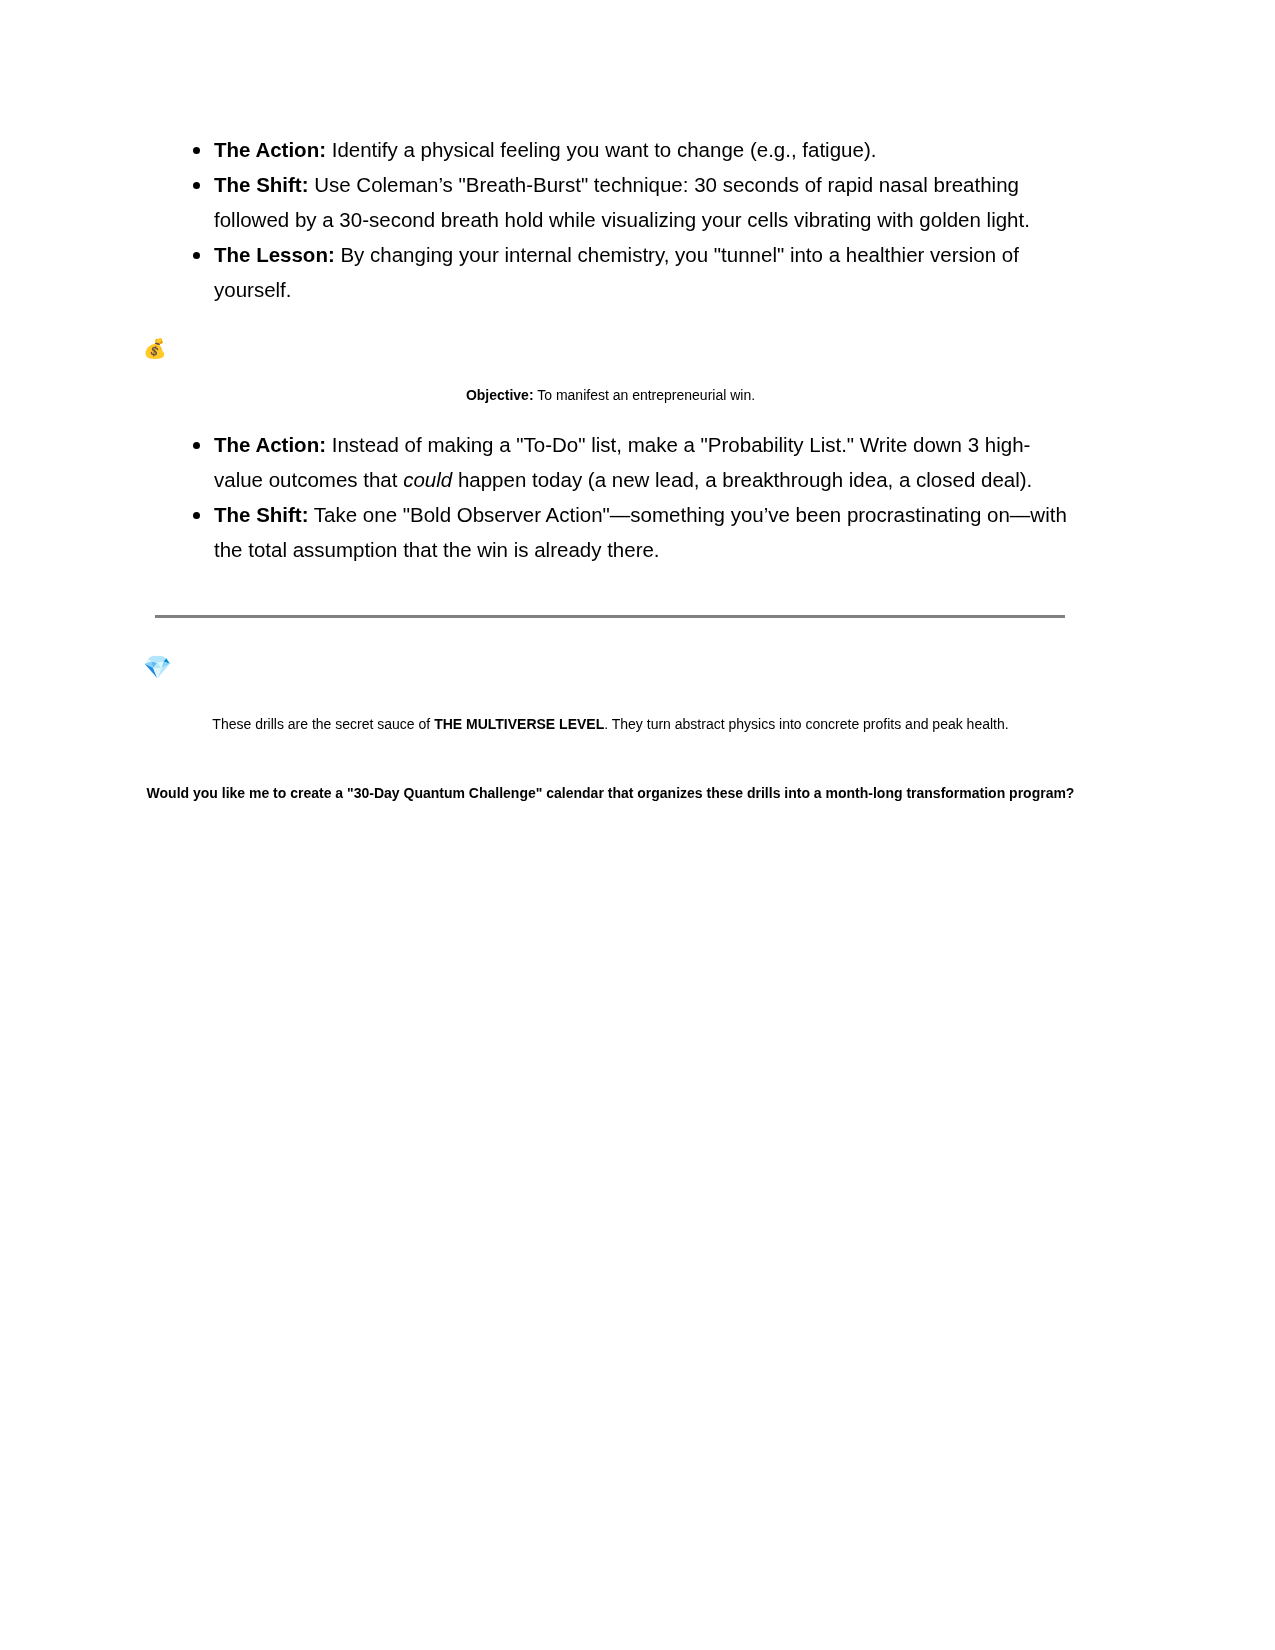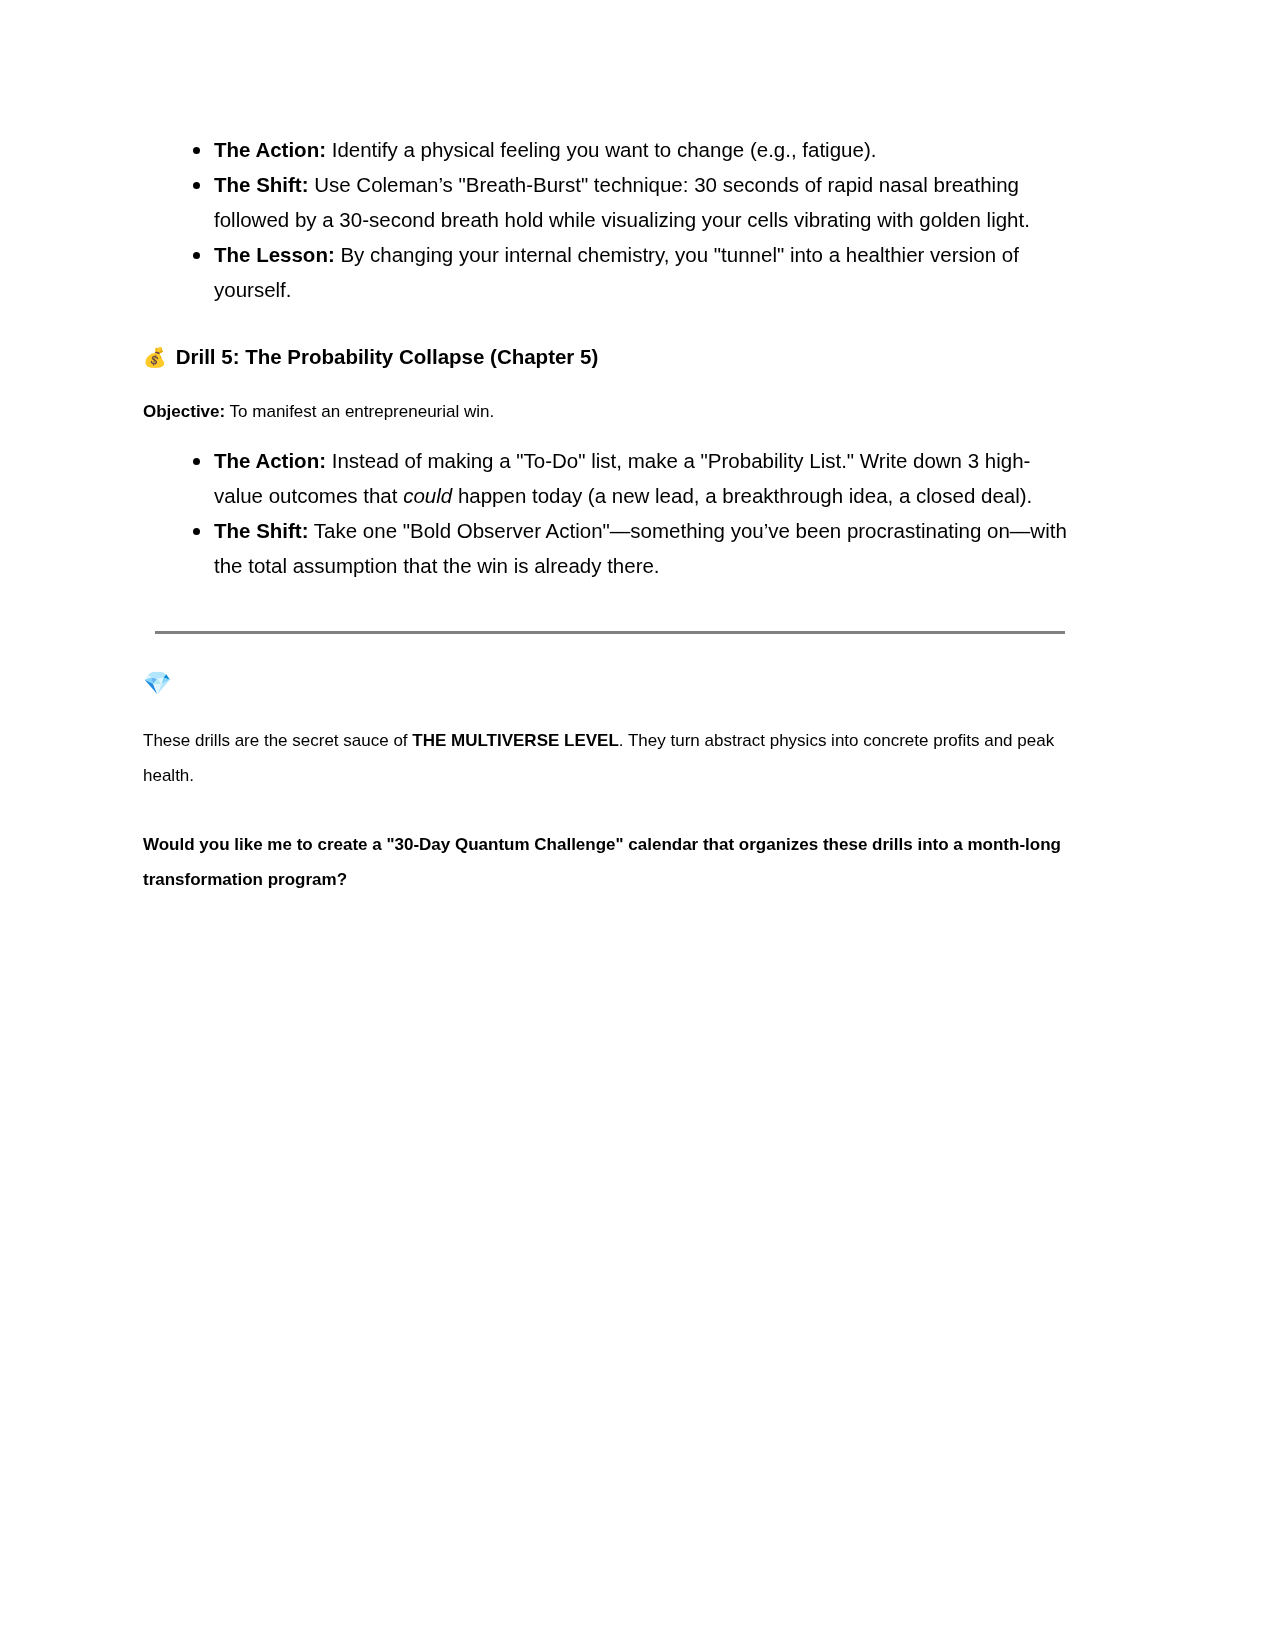--- a/index.html
+++ b/index.html
@@ -72,23 +72,24 @@
     align-items: baseline;
     gap: 9px;
   }
   .drill-heading .emoji {
     font-size: 19px;
     line-height: 1;
   }
 
   
   .para {
-    font-size: 17px;
+    font-size: 14px;
     line-height: 35px;
     margin: 20px 0 0 0;
+    text-align: center;
   }
   .para.bold {
     font-weight: bold;
   }
 
   .gap-after-list { height: 14px; }
 
   
   .divider {
     margin: 48px 0 0 12px;
@@ -129,21 +130,20 @@
       <li>
         <span class="lbl">The Shift:</span><span> Use Coleman’s "Breath-Burst" technique: 30 seconds of rapid nasal breathing followed by a 30-second breath hold while visualizing your cells vibrating with golden light.</span>
       </li>
       <li>
         <span class="lbl">The Lesson:</span><span> By changing your internal chemistry, you "tunnel" into a healthier version of yourself.</span>
       </li>
     </ul>
 
     <div class="drill-heading">
       <span class="emoji">💰</span>
-      <span>Drill 5: The Probability Collapse (Chapter 5)</span>
     </div>
 
     <div class="para">
       <span class="lbl">Objective:</span><span> To manifest an entrepreneurial win.</span>
     </div>
 
     <div class="gap-after-list"></div>
 
     <ul class="bullets">
       <li>

